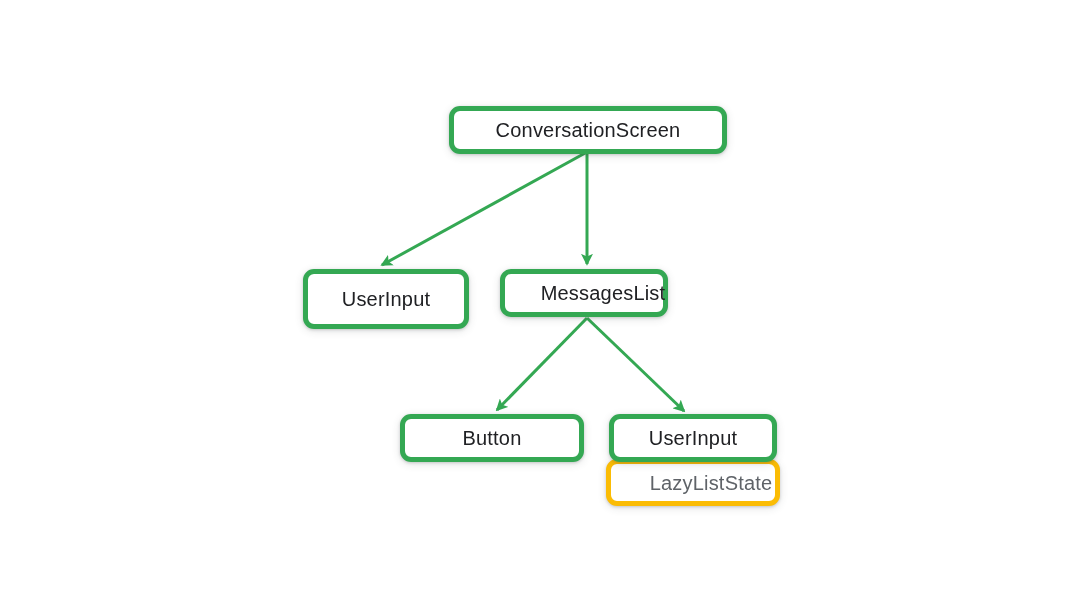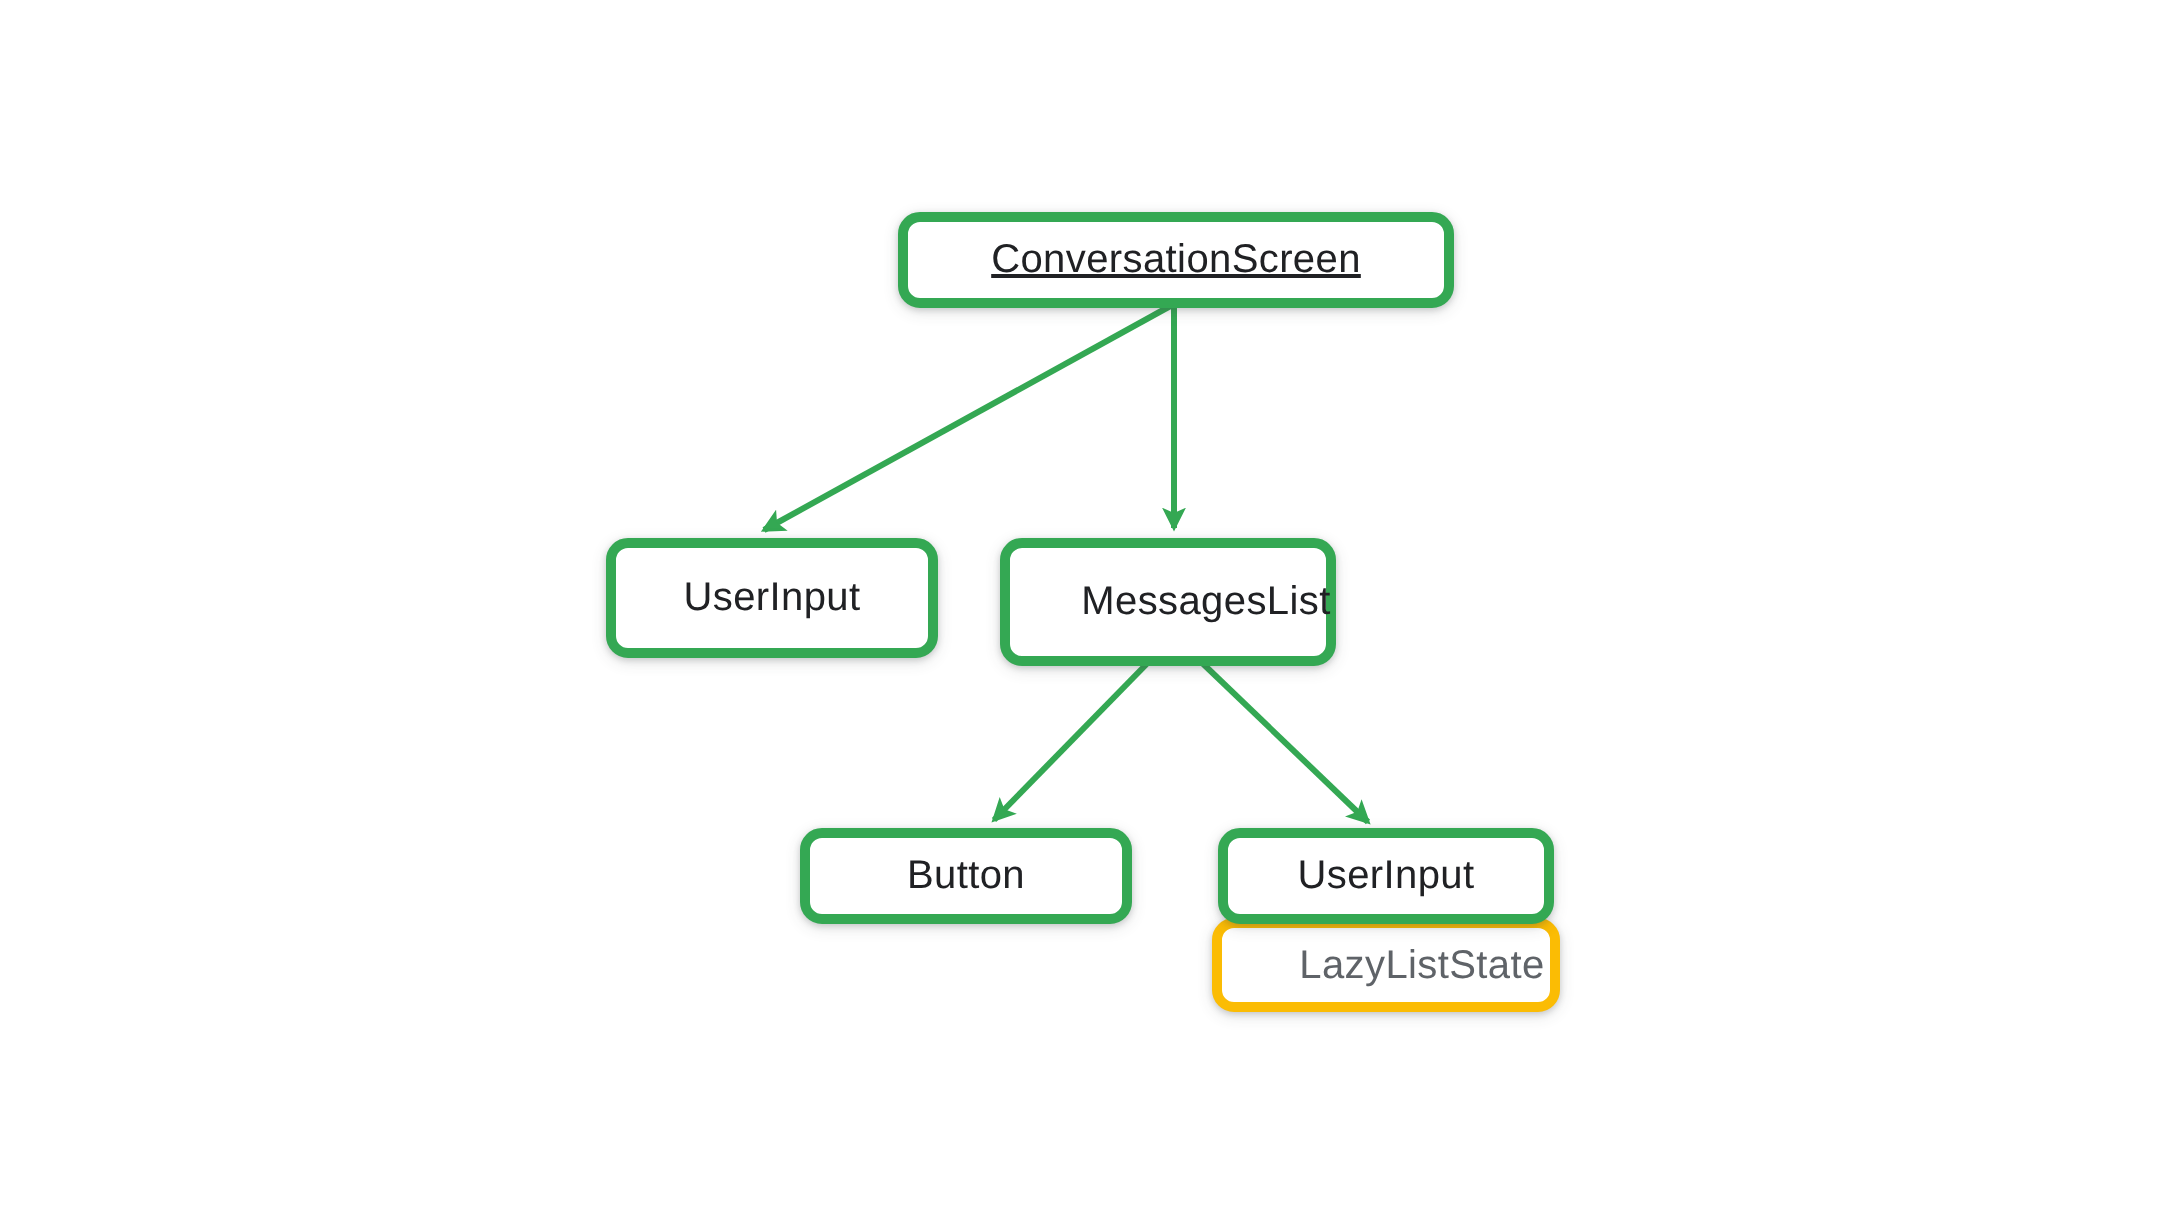--- a/index.html
+++ b/index.html
@@ -55,24 +55,24 @@
     box-shadow: 0 1px 3px rgba(60,64,67,0.22), 0 2px 8px rgba(60,64,67,0.14);
     z-index: 2;
   }
   .node.yellow {
     border-color: var(--border-yellow);
     color: var(--text-gray);
     z-index: 1;
     padding-left: 36px;
   }
   
-  #n-conversation { left: 449px; top: 106px; width: 278px; height: 48px; text-decoration: underline; }
+  #n-conversation { left: 449px; top: 106px; width: 278px; height: 48px; }
   #n-userinput    { left: 303px; top: 269px; width: 166px; height: 60px; }
-  #n-messageslist { left: 500px; top: 269px; width: 168px; height: 64px; padding-left: 38px; }
-  #n-button       { left: 400px; top: 414px; width: 166px; height: 48px; }
+  #n-messageslist { left: 500px; top: 269px; width: 168px; height: 48px; padding-left: 38px; }
+  #n-button       { left: 400px; top: 414px; width: 184px; height: 48px; }
   #n-lazycolumn   { left: 609px; top: 414px; width: 168px; height: 48px; }
   #n-lazyliststate{ left: 606px; top: 459px; width: 174px; height: 47px; }
 </style>
 </head>
 <body>
 
 <div class="canvas">
 
   <svg class="edges" viewBox="0 0 1080 608" xmlns="http://www.w3.org/2000/svg">
     <defs>

